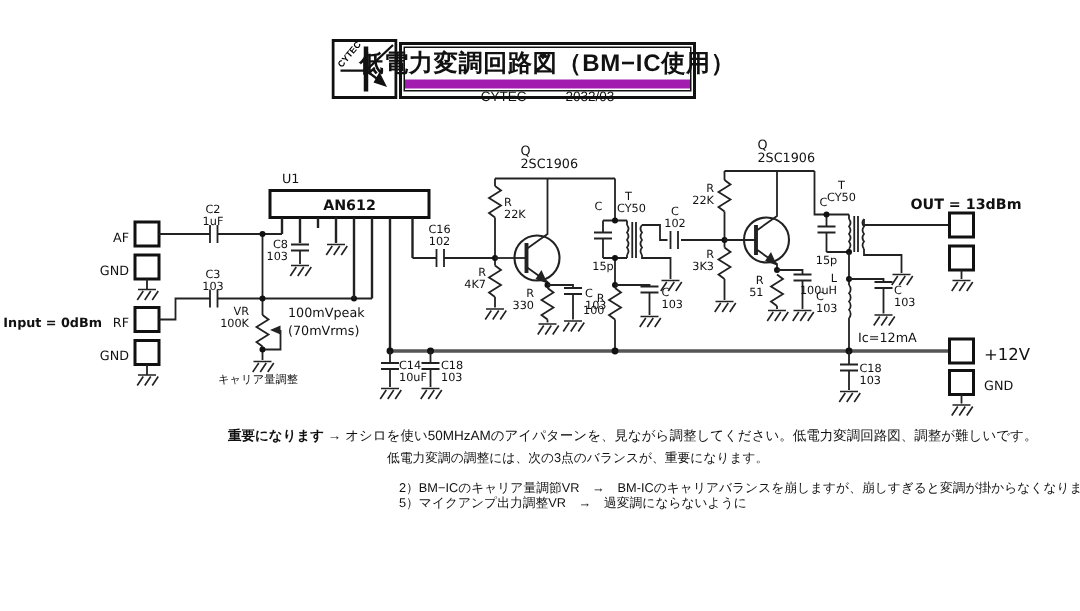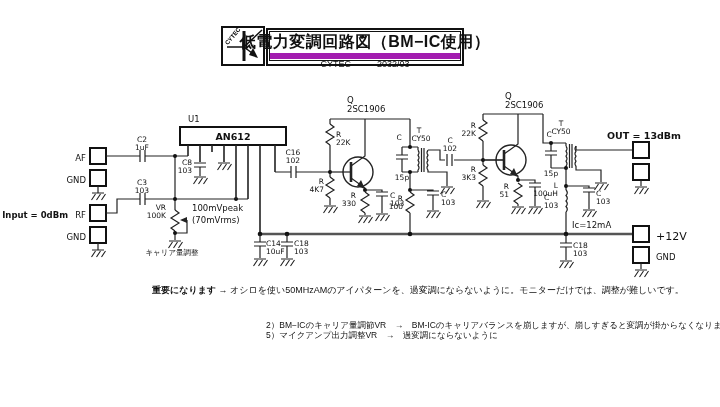--- a/index.html
+++ b/index.html
@@ -275,17 +275,18 @@
       <rect class="term" x="633" y="247" width="16" height="16"></rect>
       <text class="s8" x="656" y="260">GND</text>
       <path class="w" d="M641 263 V269"></path>
       <path class="gnd" d="M635 270 h12 M638.5 271 l-4 6 M643.5 271 l-4 6 M648.5 271 l-4 6"></path>
     </g>
   </svg>
 
   <div class="notes" style="left:152px;top:284px;">
     <span class="n-head">重要になります</span>
     <span>→</span>
-    <span>オシロを使い50MHzAMのアイパターンを、過変調にならないように。モニターだけでは、調整が難しいです。</span>
+    <span>オシロを使い50MHzAMのアイパターンを、見ながら調整してください。低電力変調回路図、調整が難しいです。</span>
   </div>
+  <div class="notes small" style="left:258px;top:300px;">低電力変調の調整には、次の3点のバランスが、重要になります。</div>
   <div class="notes small" style="left:266px;top:320px;">2）BM−ICのキャリア量調節VR　→　BM-ICのキャリアバランスを崩しますが、崩しすぎると変調が掛からなくなります</div>
   <div class="notes small" style="left:266px;top:330px;">5）マイクアンプ出力調整VR　→　過変調にならないように</div>
 </div>
 
 </body></html>

